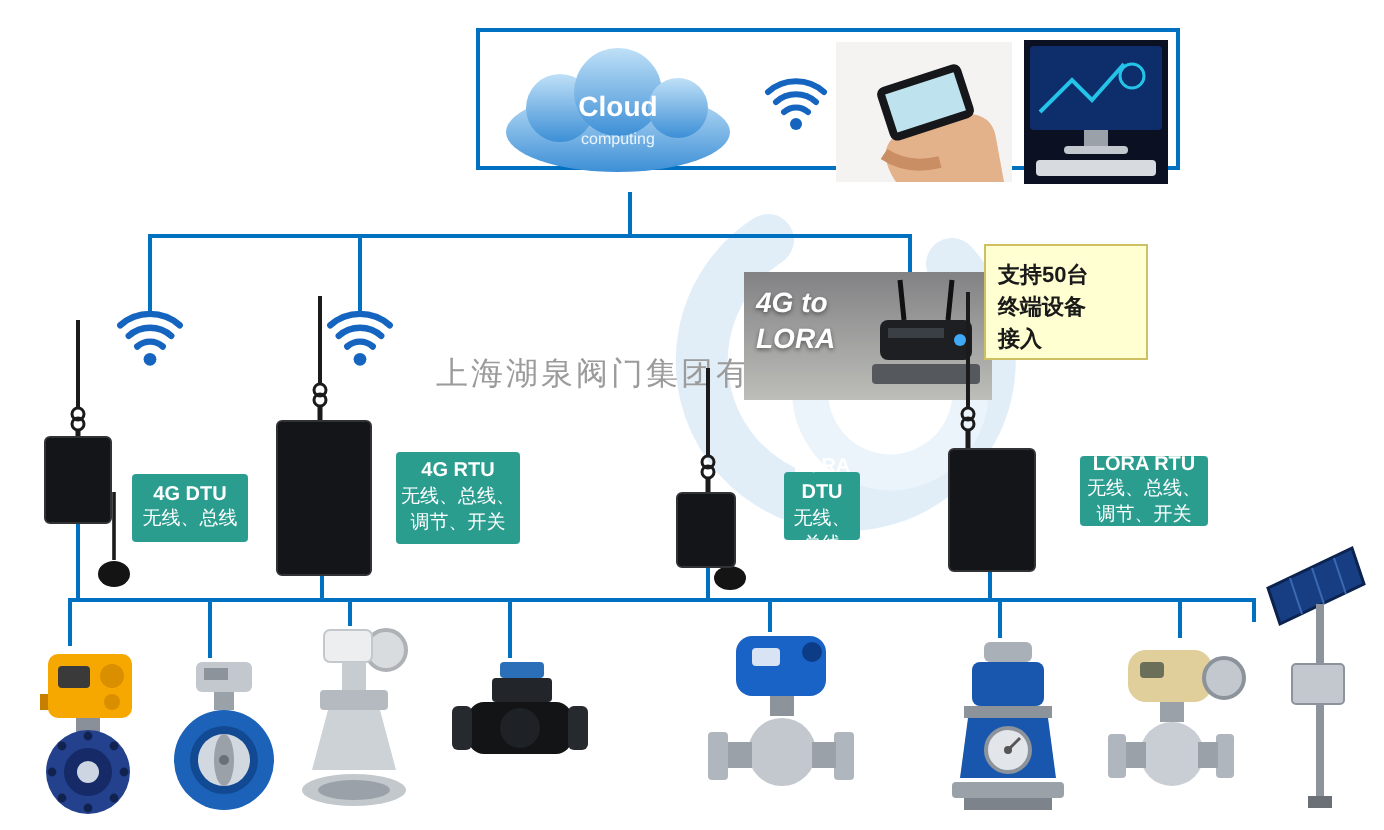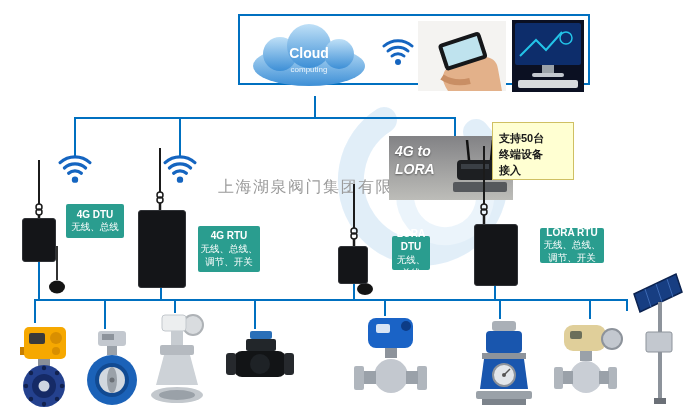--- a/index.html
+++ b/index.html
@@ -13,21 +13,21 @@
   .label { position:absolute; background:#2a9d8f; color:#fff; text-align:center;
            display:flex; flex-direction:column; justify-content:center;
            border-radius:2px; padding:2px 1px; }
   .lbl-title { font-size:10px; font-weight:bold; line-height:1.35; }
   .lbl-line  { font-size:9.5px; line-height:1.35; }
   .note { position:absolute; left:492px; top:122px; width:82px; height:58px;
           background:#ffffd2; border:1px solid #cfc063; font-size:11px; font-weight:bold;
           color:#1a1a1a; padding:8px 6px; line-height:1.45; }
   .device { position:absolute; background:#141518; border:1px solid #303236; border-radius:3px; }
   .gw { position:absolute; left:372px; top:136px; width:124px; height:64px;
-        background:linear-gradient(180deg,#828285,#bdbdb9);margin-left:17px; }
+        background:linear-gradient(180deg,#828285,#bdbdb9); }
   .gw-text { position:absolute; left:6px; top:7px; color:#fff; font-weight:bold;
              font-style:italic; font-size:14px; line-height:1.25;
              text-shadow:0 1px 2px rgba(0,0,0,.45); }
   .company { position:absolute; left:218px; top:177px; font-size:16px; color:#9b9b9b;
              letter-spacing:1.5px; }
   .bg-mark { position:absolute; left:288px; top:92px; }
 </style>
 </head>
 <body>
 
@@ -171,21 +171,21 @@
   <svg class="abs" style="left:356px;top:254px" width="18" height="42" viewBox="0 0 18 42">
     <line x1="9" y1="0" x2="9" y2="29" stroke="#1b1b1b" stroke-width="1.8"></line>
     <ellipse cx="9" cy="35" rx="8" ry="6" fill="#141414"></ellipse>
   </svg>
 
   <div class="device" style="left:22px;top:218px;width:34px;height:44px"></div>
   <div class="device" style="left:138px;top:210px;width:48px;height:78px"></div>
   <div class="device" style="left:338px;top:246px;width:30px;height:38px"></div>
   <div class="device" style="left:474px;top:224px;width:44px;height:62px"></div>
 
-  <div class="label" style="left:66px;top:204px;width:58px;height:34px">
+  <div class="label" style="left:66px;top:237px;width:58px;height:34px">
     <div class="lbl-title">4G DTU</div>
     <div class="lbl-line">无线、总线</div>
   </div>
   <div class="label" style="left:198px;top:226px;width:62px;height:46px">
     <div class="lbl-title">4G RTU</div>
     <div class="lbl-line">无线、总线、</div>
     <div class="lbl-line">调节、开关</div>
   </div>
   <div class="label" style="left:392px;top:236px;width:38px;height:34px">
     <div class="lbl-title">LORA DTU</div>

